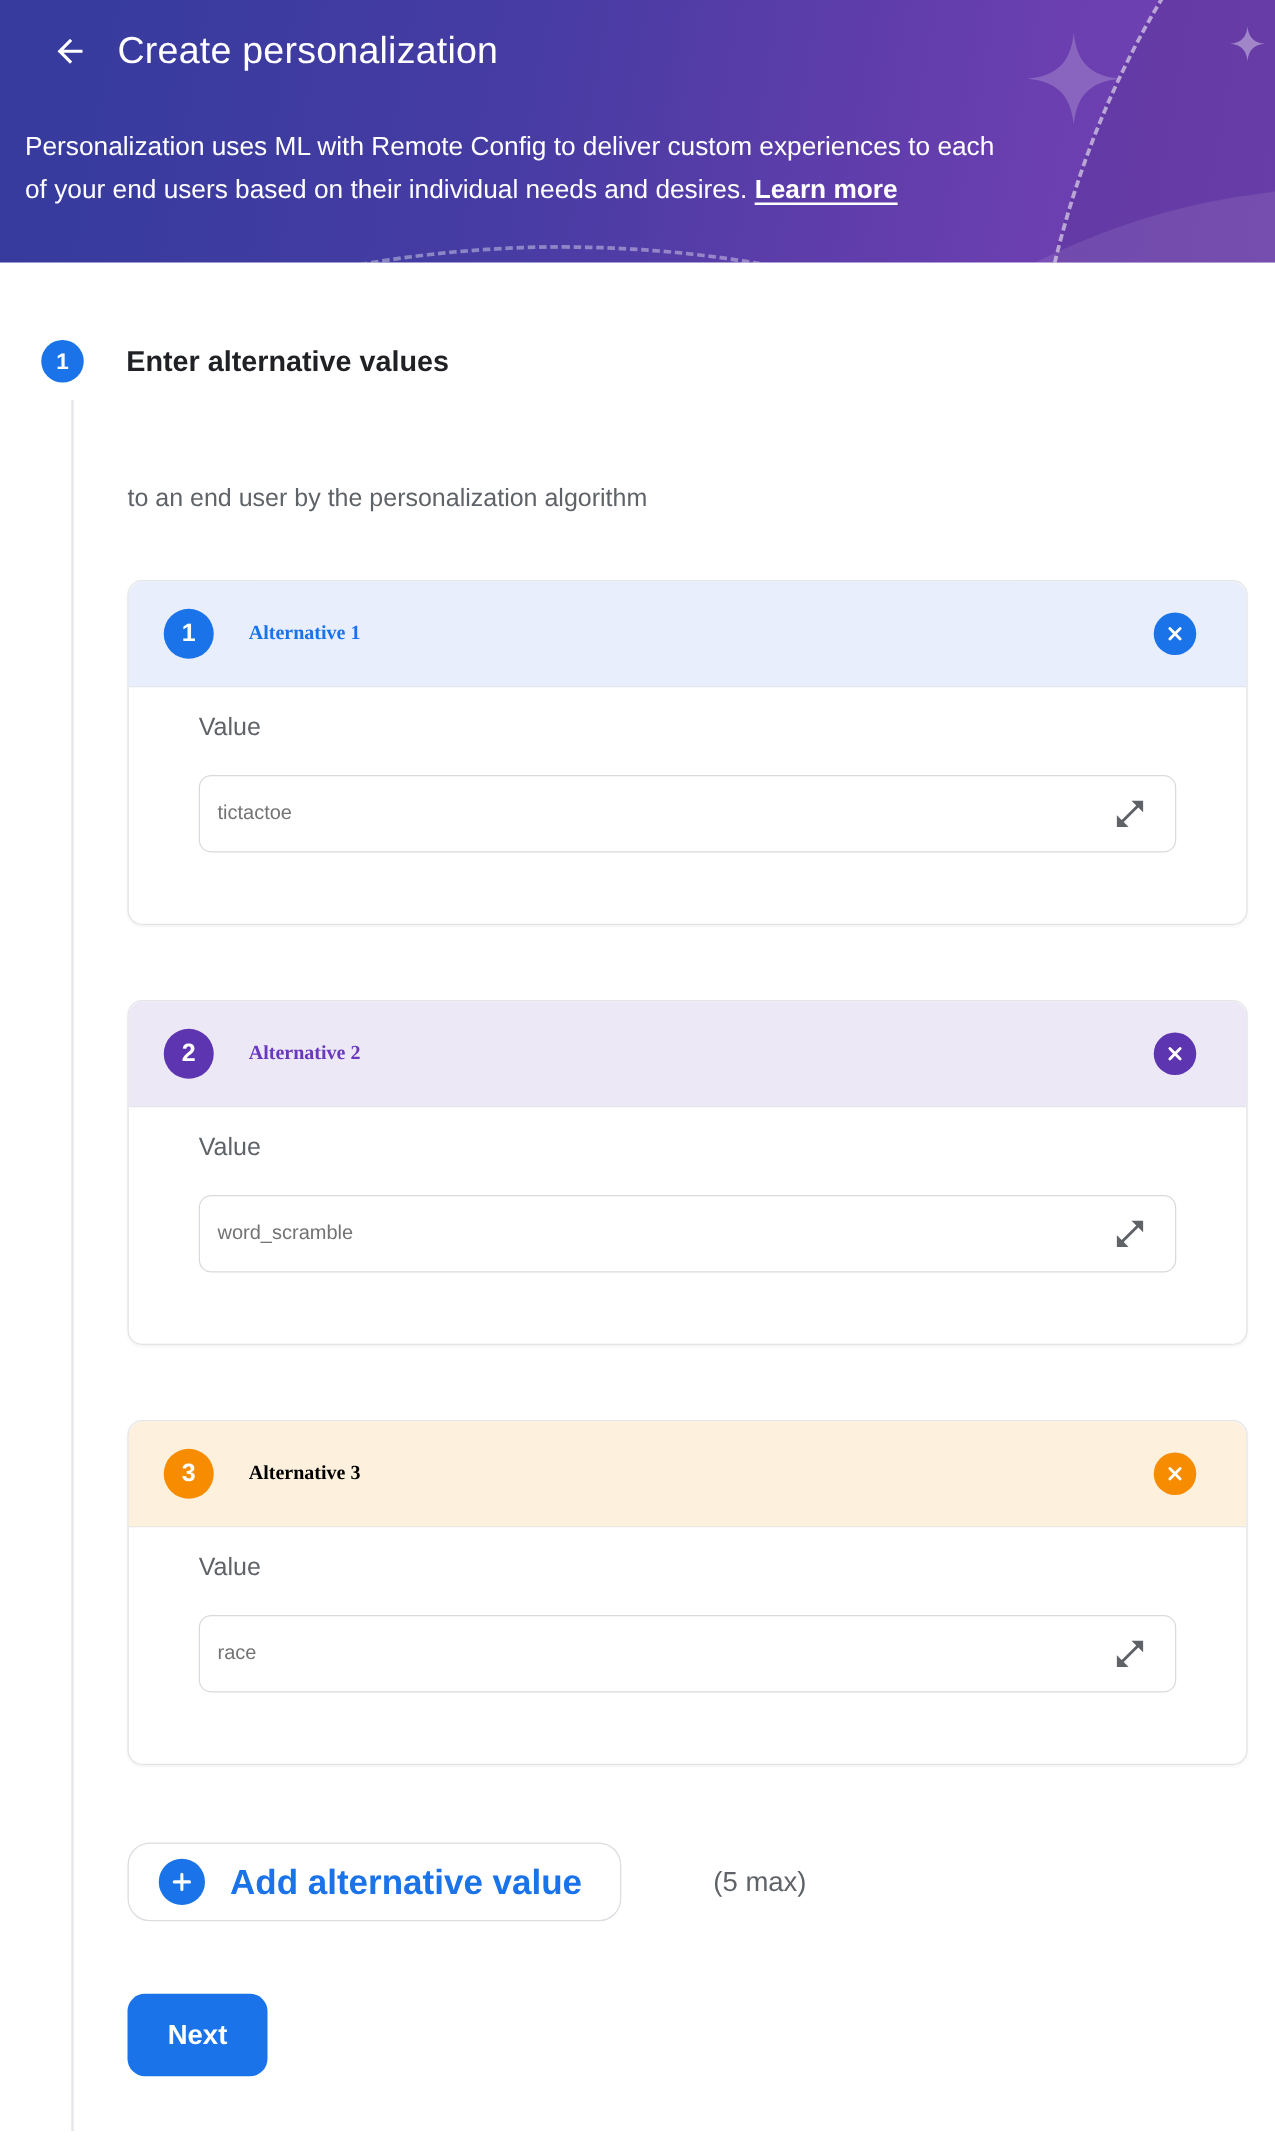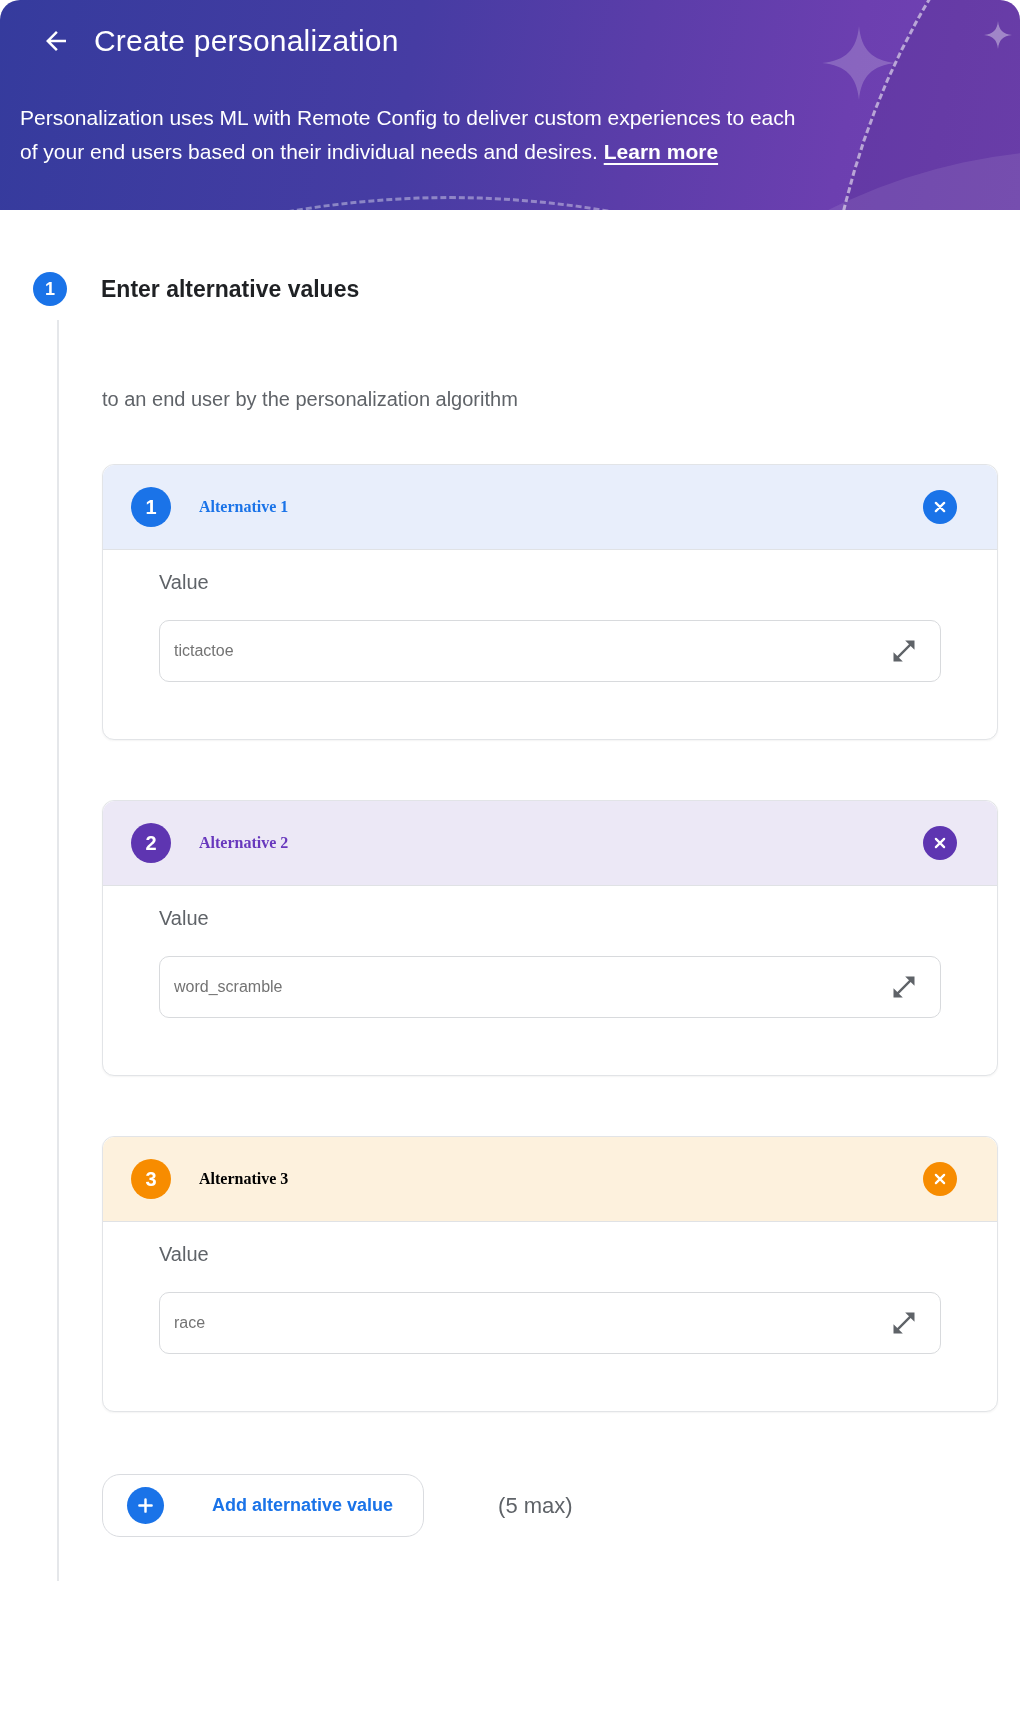--- a/index.html
+++ b/index.html
@@ -2,21 +2,21 @@
 <html><head>
 <meta charset="utf-8">
 <style>
   * { box-sizing: border-box; }
   html, body { margin: 0; padding: 0; background: #fff; }
   body {
     width: 1020px; height: 1720px;
     font-family: "Liberation Sans", sans-serif;
     color: #202124;
   }
-  .page { position: relative; width: 1020px; height: 1720px; overflow: hidden; background: #fff; border-radius: 20px; }
+  .page { position: relative; width: 1020px; height: 1720px; overflow: hidden; background: #fff; }
 
   
   .hero {
     position: relative; height: 210px; overflow: hidden; color: #fff;
     background: linear-gradient(100deg, #353b9d 0%, #463ca3 40%, #5b3da9 62%, #6c3fb0 82%, #7243b4 100%);
   }
   .deco { position: absolute; pointer-events: none; }
   .shade-right { left: 820px; top: -280px; width: 1120px; height: 1360px; border-radius: 50%; background: rgba(25, 5, 70, 0.10); }
   .arc-right { left: 820px; top: -280px; width: 1120px; height: 1360px; border-radius: 50%; border: 3px dashed rgba(255,255,255,0.55); }
   .shade-corner { left: 480px; top: 150px; width: 1200px; height: 1300px; border-radius: 50%; background: rgba(255,255,255,0.09); }
@@ -81,21 +81,21 @@
   
   .add-row { display: flex; align-items: center; margin-top: 62px; }
   .add-btn {
     display: flex; align-items: center; height: 63px; padding: 0 30px 0 24px;
     background: #fff; border: 1.5px solid #dadce0; border-radius: 18px; cursor: pointer; font-family: inherit;
   }
   .add-plus {
     width: 37px; height: 37px; border-radius: 50%; background: #1a73e8;
     display: flex; align-items: center; justify-content: center; margin-right: 20px; flex: 0 0 auto;
   }
-  .add-label { font-size: 18px; font-weight: 700; color: #1a73e8; margin-left: 28px; }
+  .add-label { font-size: 28px; font-weight: 700; color: #1a73e8; }
   .max-note { margin-left: 74px; font-size: 22px; color: #5f6368; }
 
   .next-btn {
     display: block; margin-top: 58px; width: 112px; height: 66px;
     background: #1a73e8; color: #fff; border: none; border-radius: 14px;
     font-size: 22px; font-weight: 700; font-family: inherit; cursor: pointer;
   }
 </style>
 </head>
 <body>
@@ -211,16 +211,17 @@
           <span class="add-plus">
             <svg width="21" height="21" viewBox="0 0 24 24">
                 <path d="M12 5v14M5 12h14" stroke="#ffffff" stroke-width="2.8" stroke-linecap="round" fill="none"></path>
               </svg>
           </span>
           <span class="add-label">Add alternative value</span>
         </button>
         <span class="max-note">(5 max)</span>
       </div>
 
+      <button class="next-btn">Next</button>
 
     </div>
   </main>
 </div>
 
 </body></html>

